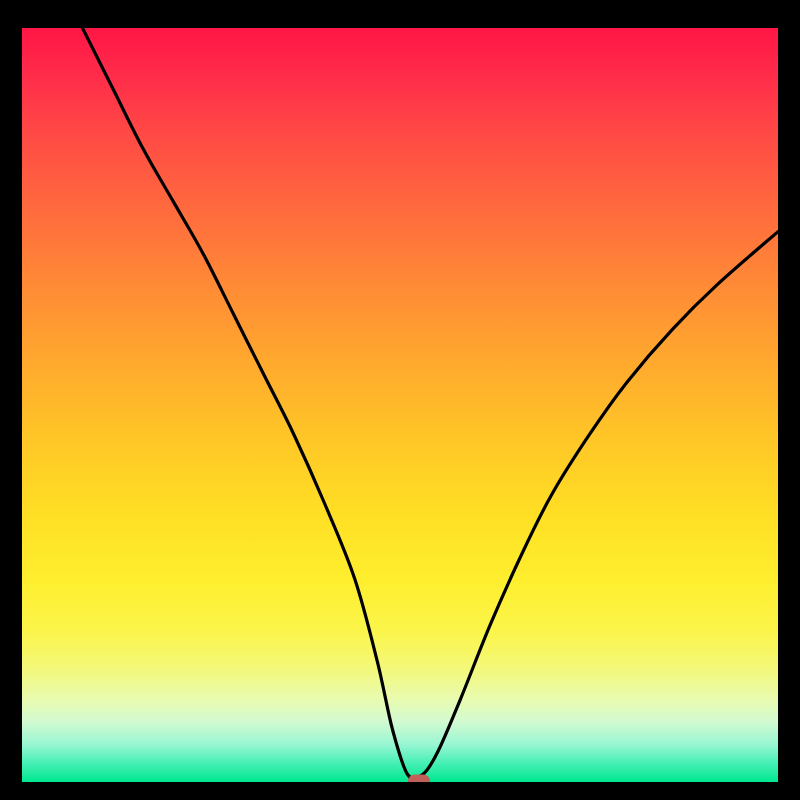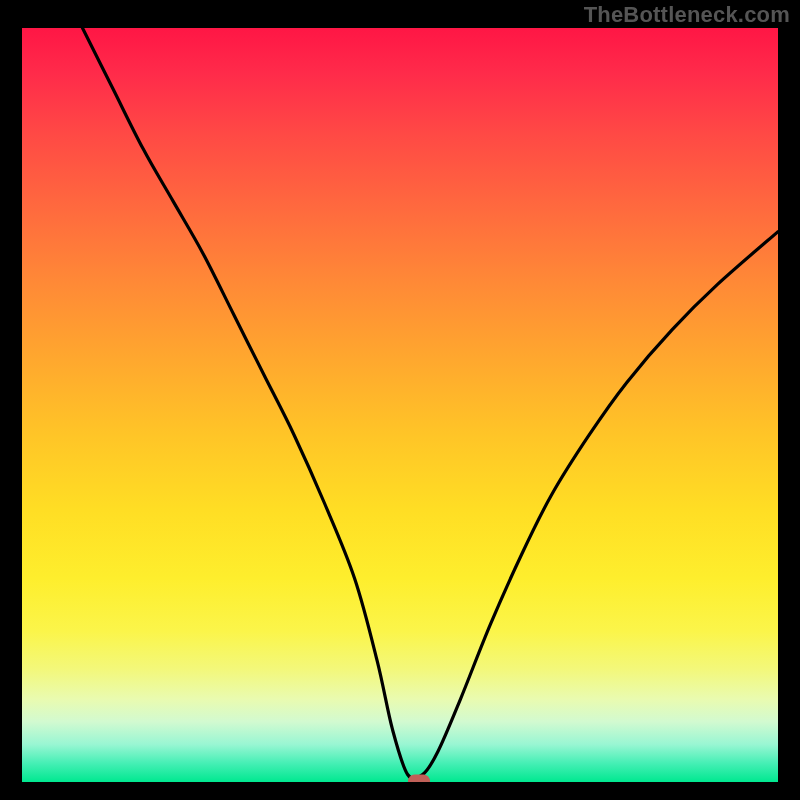--- a/index.html
+++ b/index.html
@@ -73,21 +73,20 @@
     background: #c06058;
     z-index: 3;
     transform: translate(-50%, -50%);
   }
 </style>
 </head>
 <body>
 
 <div class="frame">
 
-  <div class="watermark">TheBottleneck.com</div>
 
   <div class="plot">
     <div class="gradient"></div>
 
     <svg class="curve-svg" viewBox="0 0 756 754" preserveAspectRatio="none">
       <path id="curve-path" d="M 60.5 0.0 C 65.5 10.1, 80.6 40.2, 90.7 60.3 C 100.8 80.4, 110.9 101.8, 121.0 120.6 C 131.0 139.5, 141.1 155.8, 151.2 173.4 C 161.3 191.0, 171.4 207.4, 181.4 226.2 C 191.5 245.1, 201.6 266.4, 211.7 286.5 C 221.8 306.6, 231.8 326.7, 241.9 346.8 C 252.0 366.9, 262.1 385.8, 272.2 407.2 C 282.2 428.5, 292.3 451.1, 302.4 475.0 C 312.5 498.9, 323.8 524.0, 332.6 550.4 C 341.5 576.8, 349.0 608.2, 355.3 633.4 C 361.6 658.5, 365.4 682.4, 370.4 701.2 C 375.5 720.1, 380.5 738.9, 385.6 746.5 C 390.6 754.0, 395.6 750.2, 400.7 746.5 C 405.7 742.7, 409.5 736.4, 415.8 723.8 C 422.1 711.3, 429.7 692.4, 438.5 671.1 C 447.3 649.7, 458.6 619.5, 468.7 595.7 C 478.8 571.8, 488.9 549.2, 499.0 527.8 C 509.0 506.4, 517.9 487.6, 529.2 467.5 C 540.5 447.4, 554.4 426.0, 567.0 407.2 C 579.6 388.3, 590.9 372.0, 604.8 354.4 C 618.7 336.8, 635.0 317.9, 650.2 301.6 C 665.3 285.3, 677.9 272.7, 695.5 256.4 C 713.2 240.0, 745.9 212.4, 756.0 203.6" fill="none" stroke="#000" stroke-width="3.2" stroke-linejoin="round" stroke-linecap="round"></path>
     </svg>
 
     <div class="marker" id="marker" style="left: 396.9px; top: 753.246px; background: rgb(192, 96, 88);"></div>
   </div>

